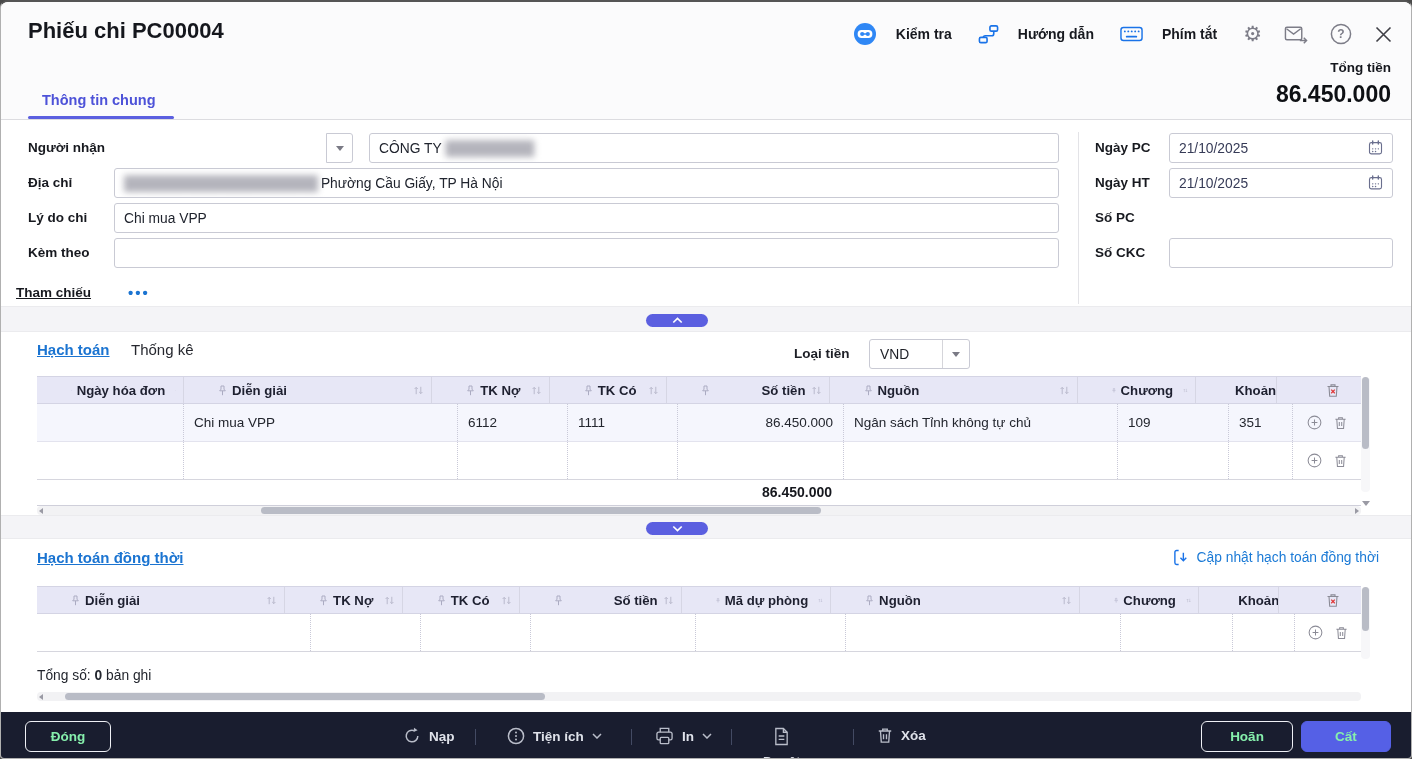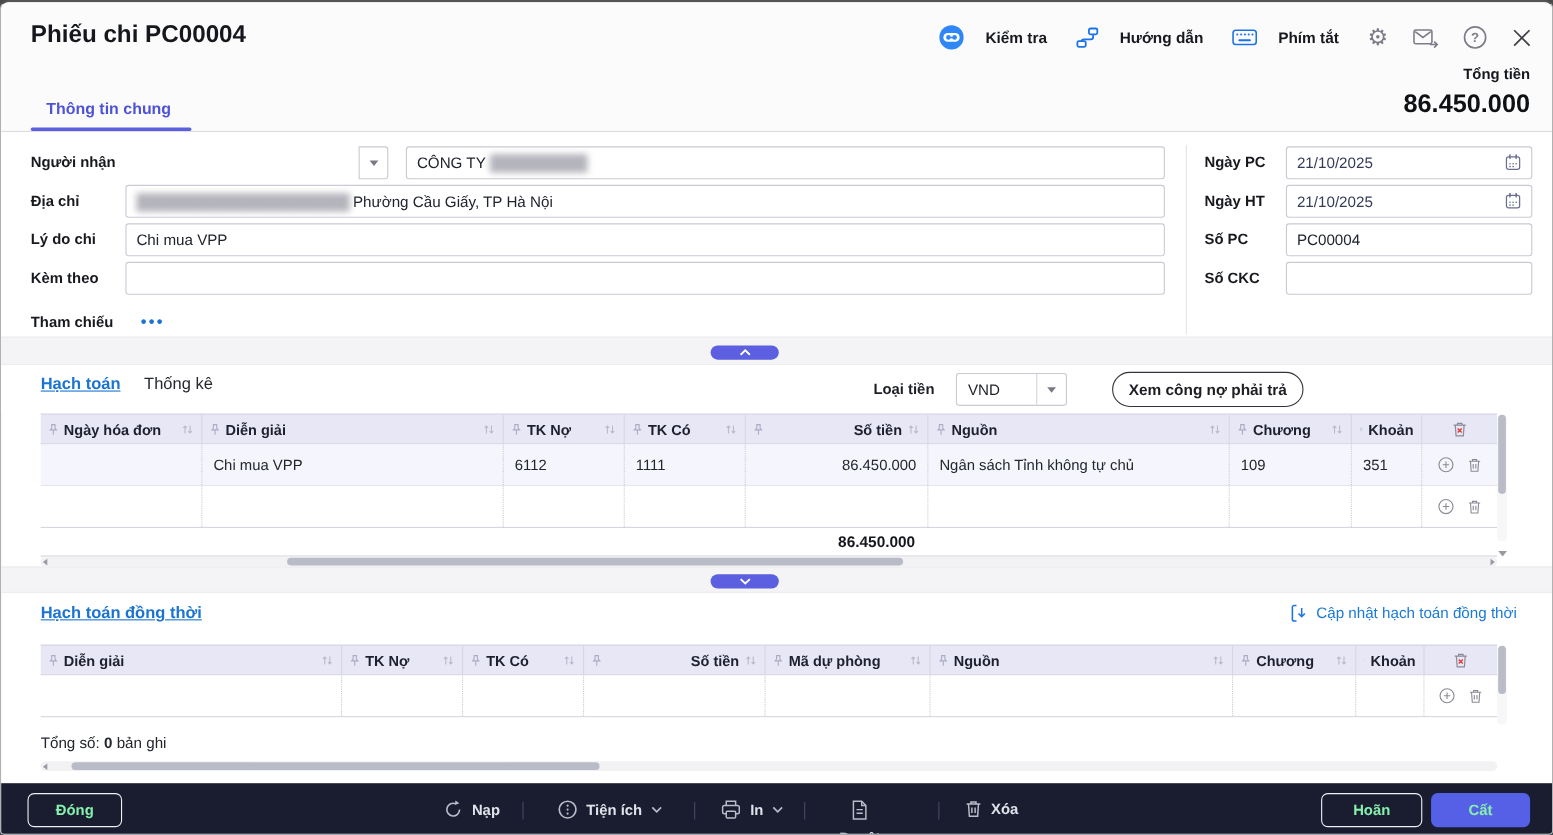--- a/index.html
+++ b/index.html
@@ -50,21 +50,21 @@
     display:flex;align-items:center;font-size:13.8px;box-sizing:border-box;cursor:pointer;background:#fff;}
   .select .val{padding-left:10px;}
   .select .seg{margin-left:auto;width:26px;height:100%;border-left:1px solid #d5d5da;display:flex;align-items:center;justify-content:center;}
   .pillbtn{position:absolute;top:6px;height:32px;border:1px solid #33343c;border-radius:17px;background:#fff;
     display:flex;align-items:center;justify-content:center;gap:10px;font-weight:700;font-size:14px;color:#1d1e24;box-sizing:border-box;cursor:pointer;}
 
   
   .tbl{position:absolute;left:36px;width:1324px;}
   .t-head{display:flex;background:#e7e7f6;border-top:1px solid #d4d4e4;border-bottom:1px solid #d4d4e4;height:28px;box-sizing:border-box;}
   .th{display:flex;align-items:center;gap:5px;padding:0 7px;font-weight:700;font-size:13.2px;color:#1e2030;
-    border-right:1px solid #d6d6e4;overflow:hidden;white-space:nowrap;box-sizing:border-box;cursor:pointer;}
+    border-right:1px solid #d6d6e4;overflow:hidden;white-space:nowrap;box-sizing:border-box;cursor:pointer;margin-left:27px;}
   .th:last-child{border-right:none;}
   .t-row{display:flex;height:38px;border-bottom:1px solid #e3e3ee;box-sizing:border-box;background:#fff;}
   .t-row.alt{background:#f5f6fd;}
   .t-row.last{border-bottom:1px solid #d6d6de;}
   .td{display:flex;align-items:center;padding:0 10px;font-size:13.5px;color:#23262e;
     border-right:1px dotted #c9c9d8;overflow:hidden;white-space:nowrap;box-sizing:border-box;}
   .td:last-child{border-right:none;}
   .num{justify-content:flex-end;}
   .sp{flex:1;}
   .acticons{display:flex;align-items:center;justify-content:center;gap:12px;}
@@ -188,21 +188,21 @@
     <div class="flabel" style="left:27px;top:83px;">Lý do chi</div>
     <div class="ibox" style="left:113px;top:83px;width:945px;">
       <span>Chi mua VPP</span>
     </div>
 
     <div class="flabel" style="left:27px;top:118px;">Kèm theo</div>
     <div class="ibox" style="left:113px;top:118px;width:945px;">
       <span></span>
     </div>
 
-    <div class="flabel" style="left:27px;top:158px;">Tham chiếu</div>
+    <div class="flabel" style="left:15px;top:158px;text-decoration:underline;">Tham chiếu</div>
     <div class="ref-dots">•••</div>
 
     <div class="vdivider"></div>
 
     <div class="flabel" style="left:1094px;top:13px;">Ngày PC</div>
     <div class="ibox" style="left:1168px;top:13px;width:224px;">
       <span class="datev">21/10/2025</span>
       <span class="cal">
         <svg width="15" height="16" viewBox="0 0 16 17" fill="none" stroke="#6a6f8e" stroke-width="1.2">
             <rect x="1.6" y="2.8" width="12.8" height="12" rx="2"></rect>
@@ -216,23 +216,20 @@
       <span class="datev">21/10/2025</span>
       <span class="cal">
         <svg width="15" height="16" viewBox="0 0 16 17" fill="none" stroke="#6a6f8e" stroke-width="1.2">
             <rect x="1.6" y="2.8" width="12.8" height="12" rx="2"></rect>
             <path d="M5 1v3.2M11 1v3.2M5 9.4h.1M8 9.4h.1M11 9.4h.1M5 12.2h.1M8 12.2h.1" stroke-linecap="round" stroke-width="1.5"></path>
           </svg>
       </span>
     </div>
 
     <div class="flabel" style="left:1094px;top:83px;">Số PC</div>
-    <div class="ibox" style="left:1168px;top:83px;width:224px;">
-      <span>PC00004</span>
-    </div>
 
     <div class="flabel" style="left:1094px;top:118px;">Số CKC</div>
     <div class="ibox" style="left:1168px;top:118px;width:224px;">
       <span></span>
     </div>
   </div>
 
   <div class="band" style="top:304px;height:26px;">
     <div class="collapse-pill" style="top:7px;">
       <svg width="11" height="7" viewBox="0 0 11 7">
@@ -244,23 +241,20 @@
   <div class="acc-bar">
     <div class="link-tab" style="left:36px;top:9px;">Hạch toán</div>
     <div class="plain-tab" style="left:130px;top:9px;">Thống kê</div>
 
     <div class="cur-label">Loại tiền</div>
     <div class="select">
       <span class="val">VND</span>
       <span class="seg">
           <span class="tri"></span>
         </span>
-    </div>
-    <div class="pillbtn" style="left:1010px;width:174px;">
-      <span>Xem công nợ phải trả</span>
     </div>
   </div>
 
   <div class="tbl" style="top:374px;">
     <div class="t-head">
       <div class="th c1">
         <svg width="9" height="11" viewBox="0 0 9 11">
             <path d="M3 1h3v3.2l1.3 1.6H1.7L3 4.2z" fill="none" stroke="#ababc2"></path>
             <line x1="4.5" y1="5.9" x2="4.5" y2="10.2" stroke="#ababc2"></line>
           </svg>

